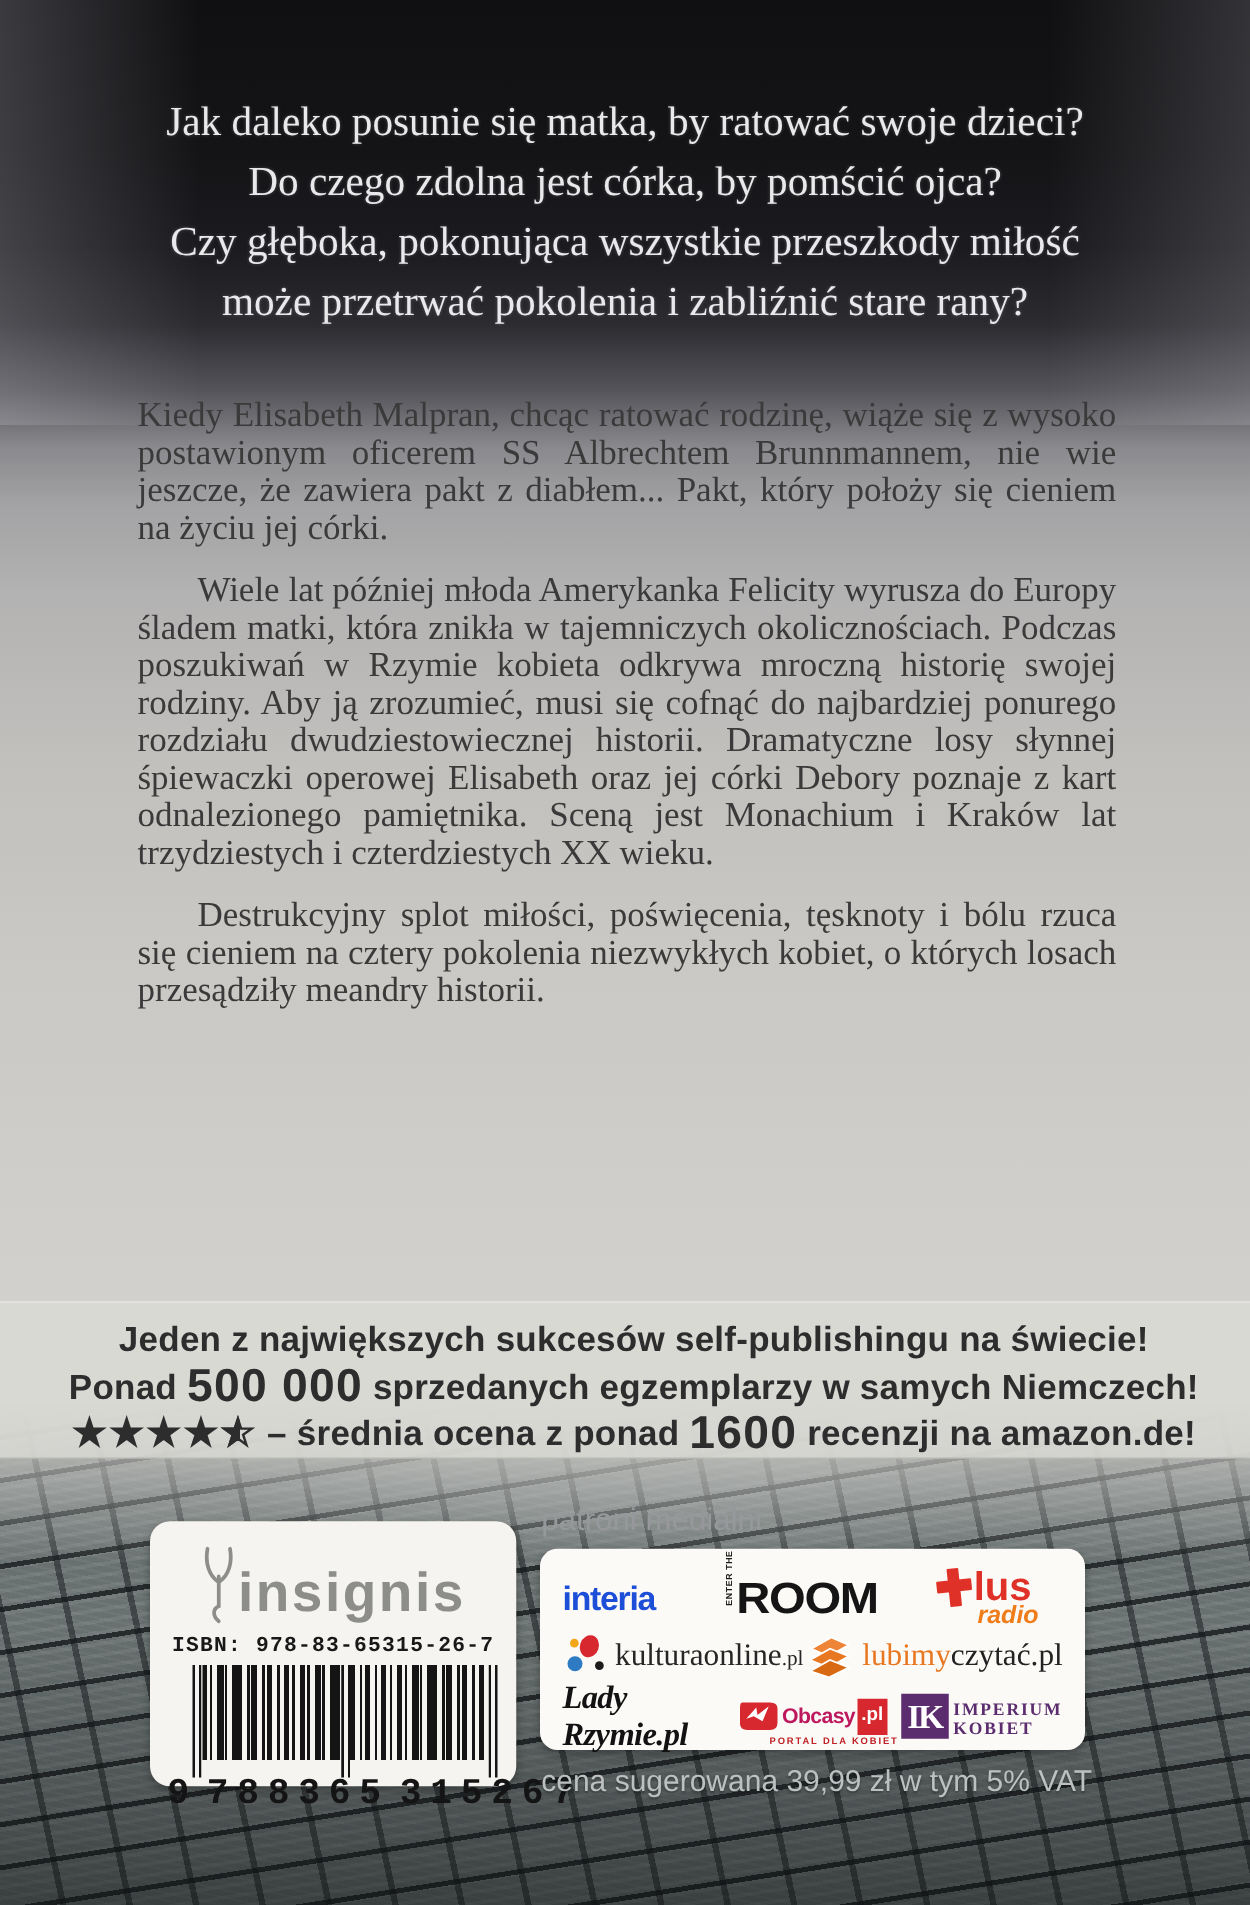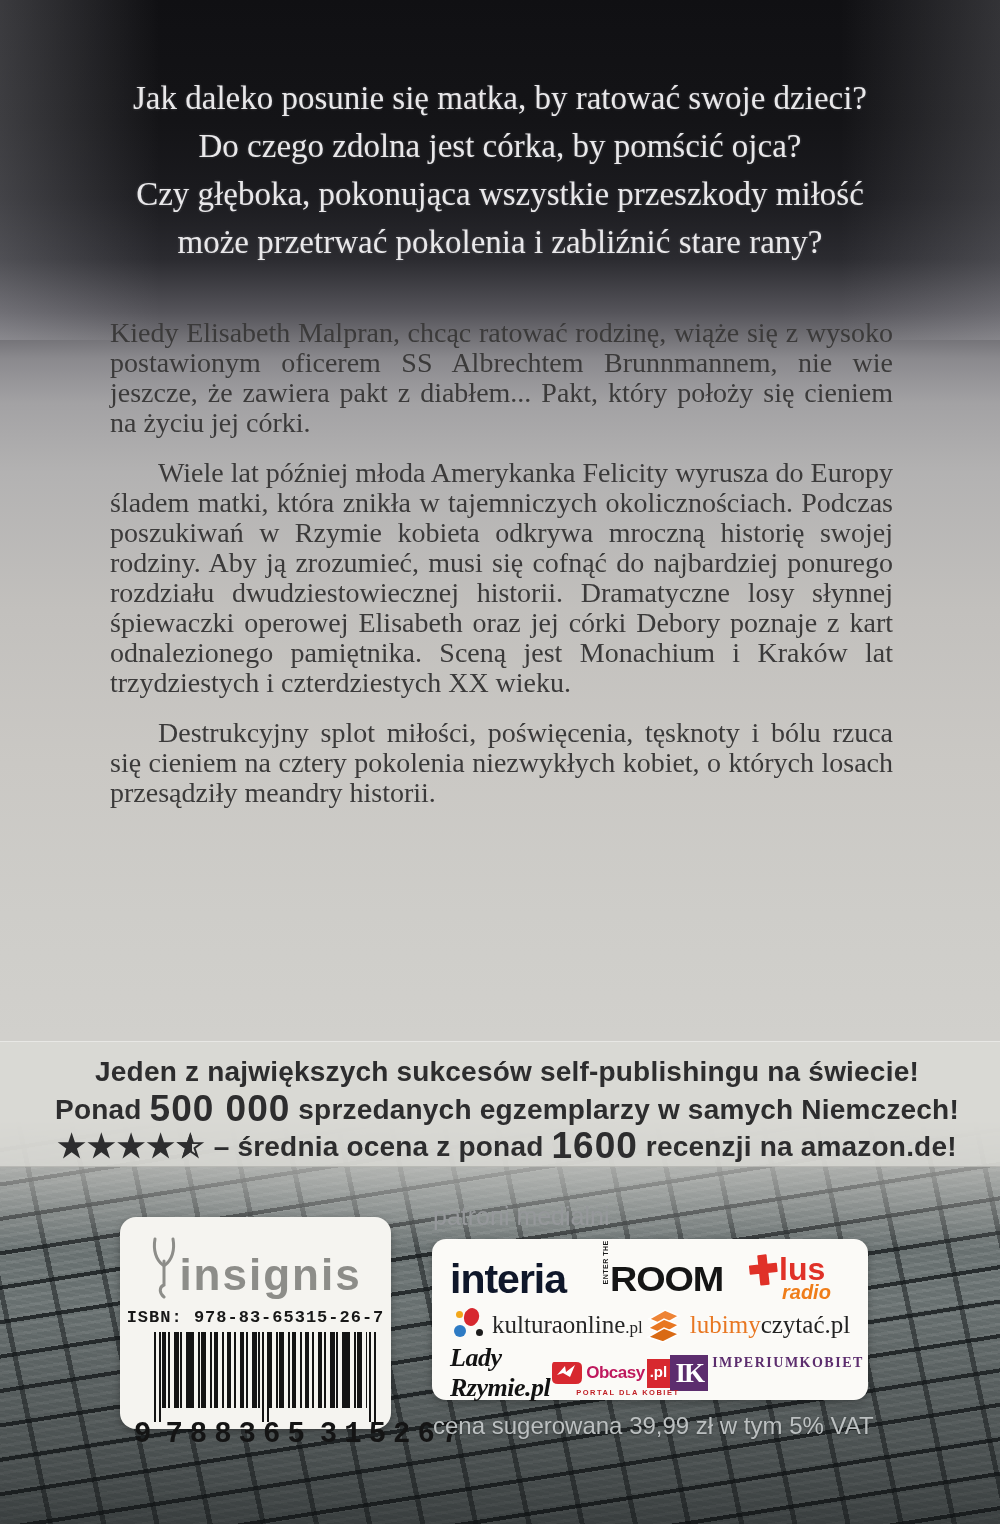--- a/index.html
+++ b/index.html
@@ -41,21 +41,21 @@
     border-top:1px solid rgba(255,255,255,.4);border-bottom:1px solid rgba(125,125,122,.3);
     font-family:"Liberation Sans",sans-serif;font-weight:bold;color:#2d2d2e;
     text-align:center;padding-top:11px;box-sizing:border-box;}
   .promo .ln{height:37px;line-height:37px;font-size:28px;letter-spacing:.2px;margin-left:14px;}
   .promo .big{font-size:37px;letter-spacing:1px;vertical-align:-2px;}
   .stars{font-size:32px;letter-spacing:1px;vertical-align:-1px;}
   .half-star{position:relative;display:inline-block;}
   .half-fill{position:absolute;left:0;top:0;width:55%;overflow:hidden;}
 
   
-  .pub-card{position:absolute;left:120px;top:1217px;width:271px;height:212px;
+  .pub-card{position:absolute;left:120px;top:1217px;width:293px;height:212px;
     background:#f5f4f0;border-radius:16px;box-shadow:0 3px 8px rgba(0,0,0,.3);}
   .insignis{display:flex;justify-content:center;align-items:flex-end;margin-top:16px;height:66px;}
   .insignis .word{font-family:"Liberation Sans",sans-serif;font-weight:600;font-size:44px;
     color:#8d8d89;letter-spacing:2px;line-height:48px;}
   .isbn{margin-top:9px;text-align:center;font-family:"Liberation Mono",monospace;
     font-weight:bold;font-size:17px;letter-spacing:1px;color:#181818;}
   .barcode{position:relative;margin:5px 24px 0 42px;height:76px;
     background:
       repeating-linear-gradient(90deg,#141414 0 2px,transparent 2px 6px),
       repeating-linear-gradient(90deg,#141414 0 4px,transparent 4px 13px);}
@@ -67,22 +67,22 @@
   .bar-digits .d1{margin-right:14px;} .bar-digits .d2{letter-spacing:7px;margin-right:8px;}
   .bar-digits .d3{letter-spacing:7px;}
 
   
   .patrons-label{position:absolute;left:433px;top:1202px;font-family:"Liberation Sans",sans-serif;
     font-size:25px;color:#96989b;}
   .patrons-card{position:absolute;left:432px;top:1239px;width:436px;height:161px;
     background:#fbfaf7;border-radius:14px;box-shadow:0 3px 8px rgba(0,0,0,.3);
     padding:12px 18px;box-sizing:border-box;display:flex;flex-direction:column;justify-content:space-between;}
   .prow{display:flex;align-items:center;justify-content:space-between;}
-  .logo-interia{font-family:"Liberation Sans",sans-serif;font-weight:bold;font-size:41px;
-    letter-spacing:-1px;color:#0f172a;}
+  .logo-interia{font-family:"Liberation Sans",sans-serif;font-weight:bold;font-size:27px;
+    letter-spacing:-1px;color:#1d4ed8;}
   .logo-room{display:flex;align-items:center;}
   .room-side{font-family:"Liberation Sans",sans-serif;font-size:7px;font-weight:bold;color:#1b1b1b;
     transform:rotate(-90deg);width:10px;letter-spacing:.5px;white-space:nowrap;}
   .room-main{font-family:"Liberation Sans",sans-serif;font-weight:900;font-size:35px;color:#151515;
     letter-spacing:-1px;transform:scaleX(1.08);transform-origin:left;}
   .logo-plus{position:relative;width:102px;height:56px;font-family:"Liberation Sans",sans-serif;}
   .plus-row{display:flex;align-items:center;}
   .plus-glyph{width:30px;height:34px;}
   .plus-lus{font-weight:bold;font-size:32px;color:#e03128;margin-left:1px;}
   .plus-radio{position:absolute;left:34px;top:30px;font-weight:bold;font-style:italic;
@@ -101,25 +101,25 @@
   .lc-text{font-size:25px;}
   .lc-text .o{color:#e87722;} .lc-text .k{color:#222;}
   .logo-lp{font-weight:bold;font-style:italic;font-size:26px;color:#121212;letter-spacing:-.5px;}
   .logo-ob{position:relative;display:flex;align-items:center;}
   .ob-icon{width:34px;height:28px;margin-right:2px;}
   .ob-text{font-family:"Liberation Sans",sans-serif;font-weight:900;font-size:17px;color:#be185d;letter-spacing:-.5px;}
   .ob-pl{display:inline-block;background:#d7282f;color:#fff;font-family:"Liberation Sans",sans-serif;
     font-weight:bold;font-size:15px;padding:4px 3px 8px 3px;margin-left:2px;vertical-align:-6px;}
   .ob-sub{position:absolute;left:2px;top:29px;font-family:"Liberation Sans",sans-serif;
     font-weight:bold;font-size:7.5px;color:#c02026;letter-spacing:1.5px;white-space:nowrap;padding-left:24px;}
-  .logo-ik{display:flex;align-items:flex-start;}
+  .logo-ik{display:flex;align-items:flex-end;padding-left:11px;}
   .ik-box{width:38px;height:36px;background:#5c2d6e;color:#fff;font-family:"Liberation Serif",serif;
     font-weight:bold;font-size:27px;display:flex;align-items:center;justify-content:center;
     letter-spacing:-2px;margin-right:4px;}
-  .ik-lines{display:flex;flex-direction:row;color:#5c2d6e;font-family:"Liberation Serif",serif;
+  .ik-lines{display:flex;flex-direction:column;color:#5c2d6e;font-family:"Liberation Serif",serif;
     font-weight:bold;font-size:14px;line-height:15px;letter-spacing:1.5px;}
 
   .price{position:absolute;left:433px;top:1412px;font-family:"Liberation Sans",sans-serif;
     font-size:24px;color:#bcc0c1;text-shadow:0 1px 2px rgba(0,0,0,.35);}
 </style>
 </head>
 <body>
 
 <div class="cover">
   <div class="stones"></div>

